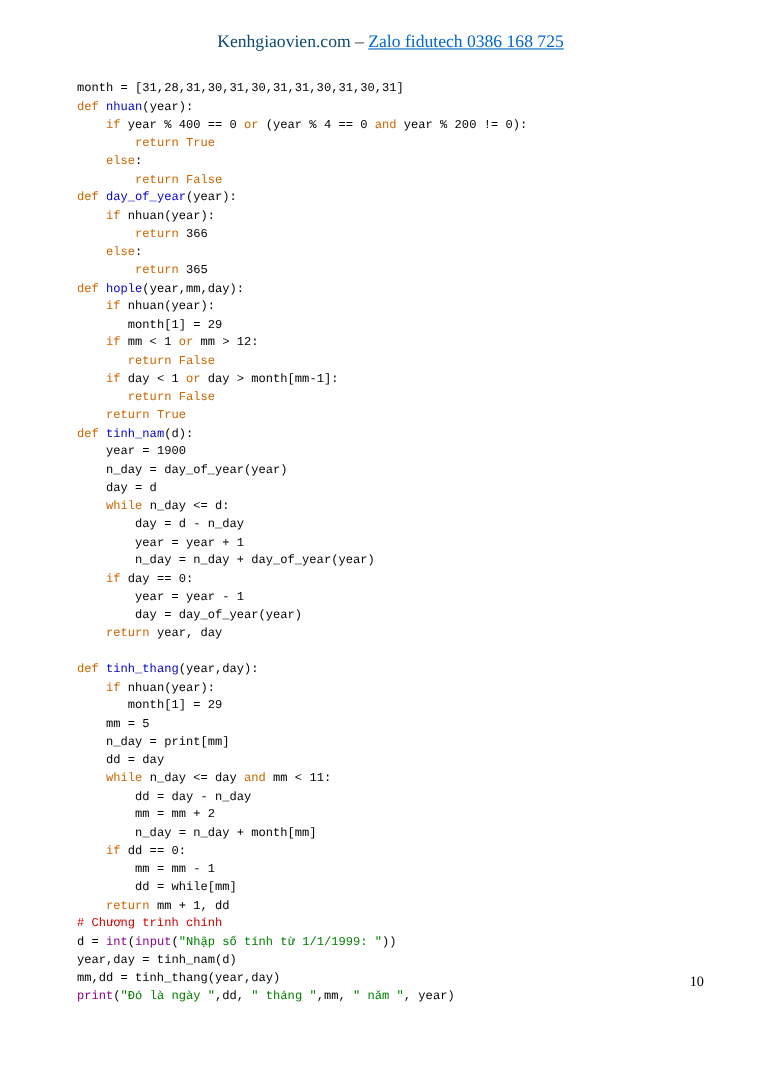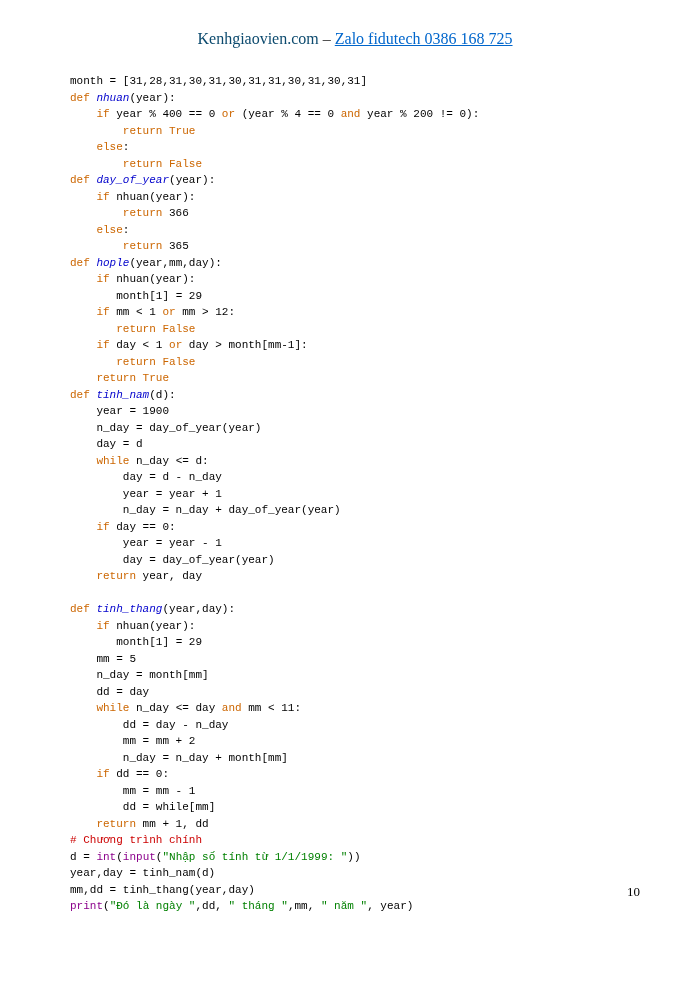--- a/index.html
+++ b/index.html
@@ -27,21 +27,21 @@
   .header .dash { color: #333; }
   .header .link { color: #0066cc; text-decoration: underline; }
   .code {
     font-family: 'Courier New', monospace;
     font-size: 11px;
     line-height: 1.5;
     white-space: pre;
     color: #000;
   }
   .kw-orange { color: #cc6600; }
-  .kw-blue { color: #0000cc; font-style: italic; }
+  .kw-blue { color: #0000cc; }
   .kw-purple { color: #8b008b; }
   .kw-green { color: #008000; }
   .kw-red { color: #cc0000; }
   .page-num {
     position: absolute;
     bottom: 30px;
     right: 60px;
     font-family: 'Times New Roman', serif;
     font-size: 13px;
     margin-left: 32px;
@@ -84,21 +84,21 @@
         <span>n_day = n_day + day_of_year(year)</span>
     <span class="kw-orange">if</span><span> day == 0:</span>
         <span>year = year - 1</span>
         <span>day = day_of_year(year)</span>
     <span class="kw-orange">return</span><span> year, day</span>
 
 <span class="kw-orange">def</span><span class="kw-blue"> tinh_thang</span><span>(year,day):</span>
     <span class="kw-orange">if</span><span> nhuan(year):</span>
        <span>month[1] = 29</span>
     <span>mm = 5</span>
-    <span>n_day = month[mm]</span>
+    <span>n_day = print[mm]</span>
     <span>dd = day</span>
     <span class="kw-orange">while</span><span> n_day &lt;= day </span><span class="kw-orange">and</span><span> mm &lt; 11:</span>
         <span>dd = day - n_day</span>
         <span>mm = mm + 2</span>
         <span>n_day = n_day + month[mm]</span>
     <span class="kw-orange">if</span><span> dd == 0:</span>
         <span>mm = mm - 1</span>
         <span>dd = while[mm]</span>
     <span class="kw-orange">return</span><span> mm + 1, dd</span>
 <span class="kw-red"># Chương trình chính</span>

